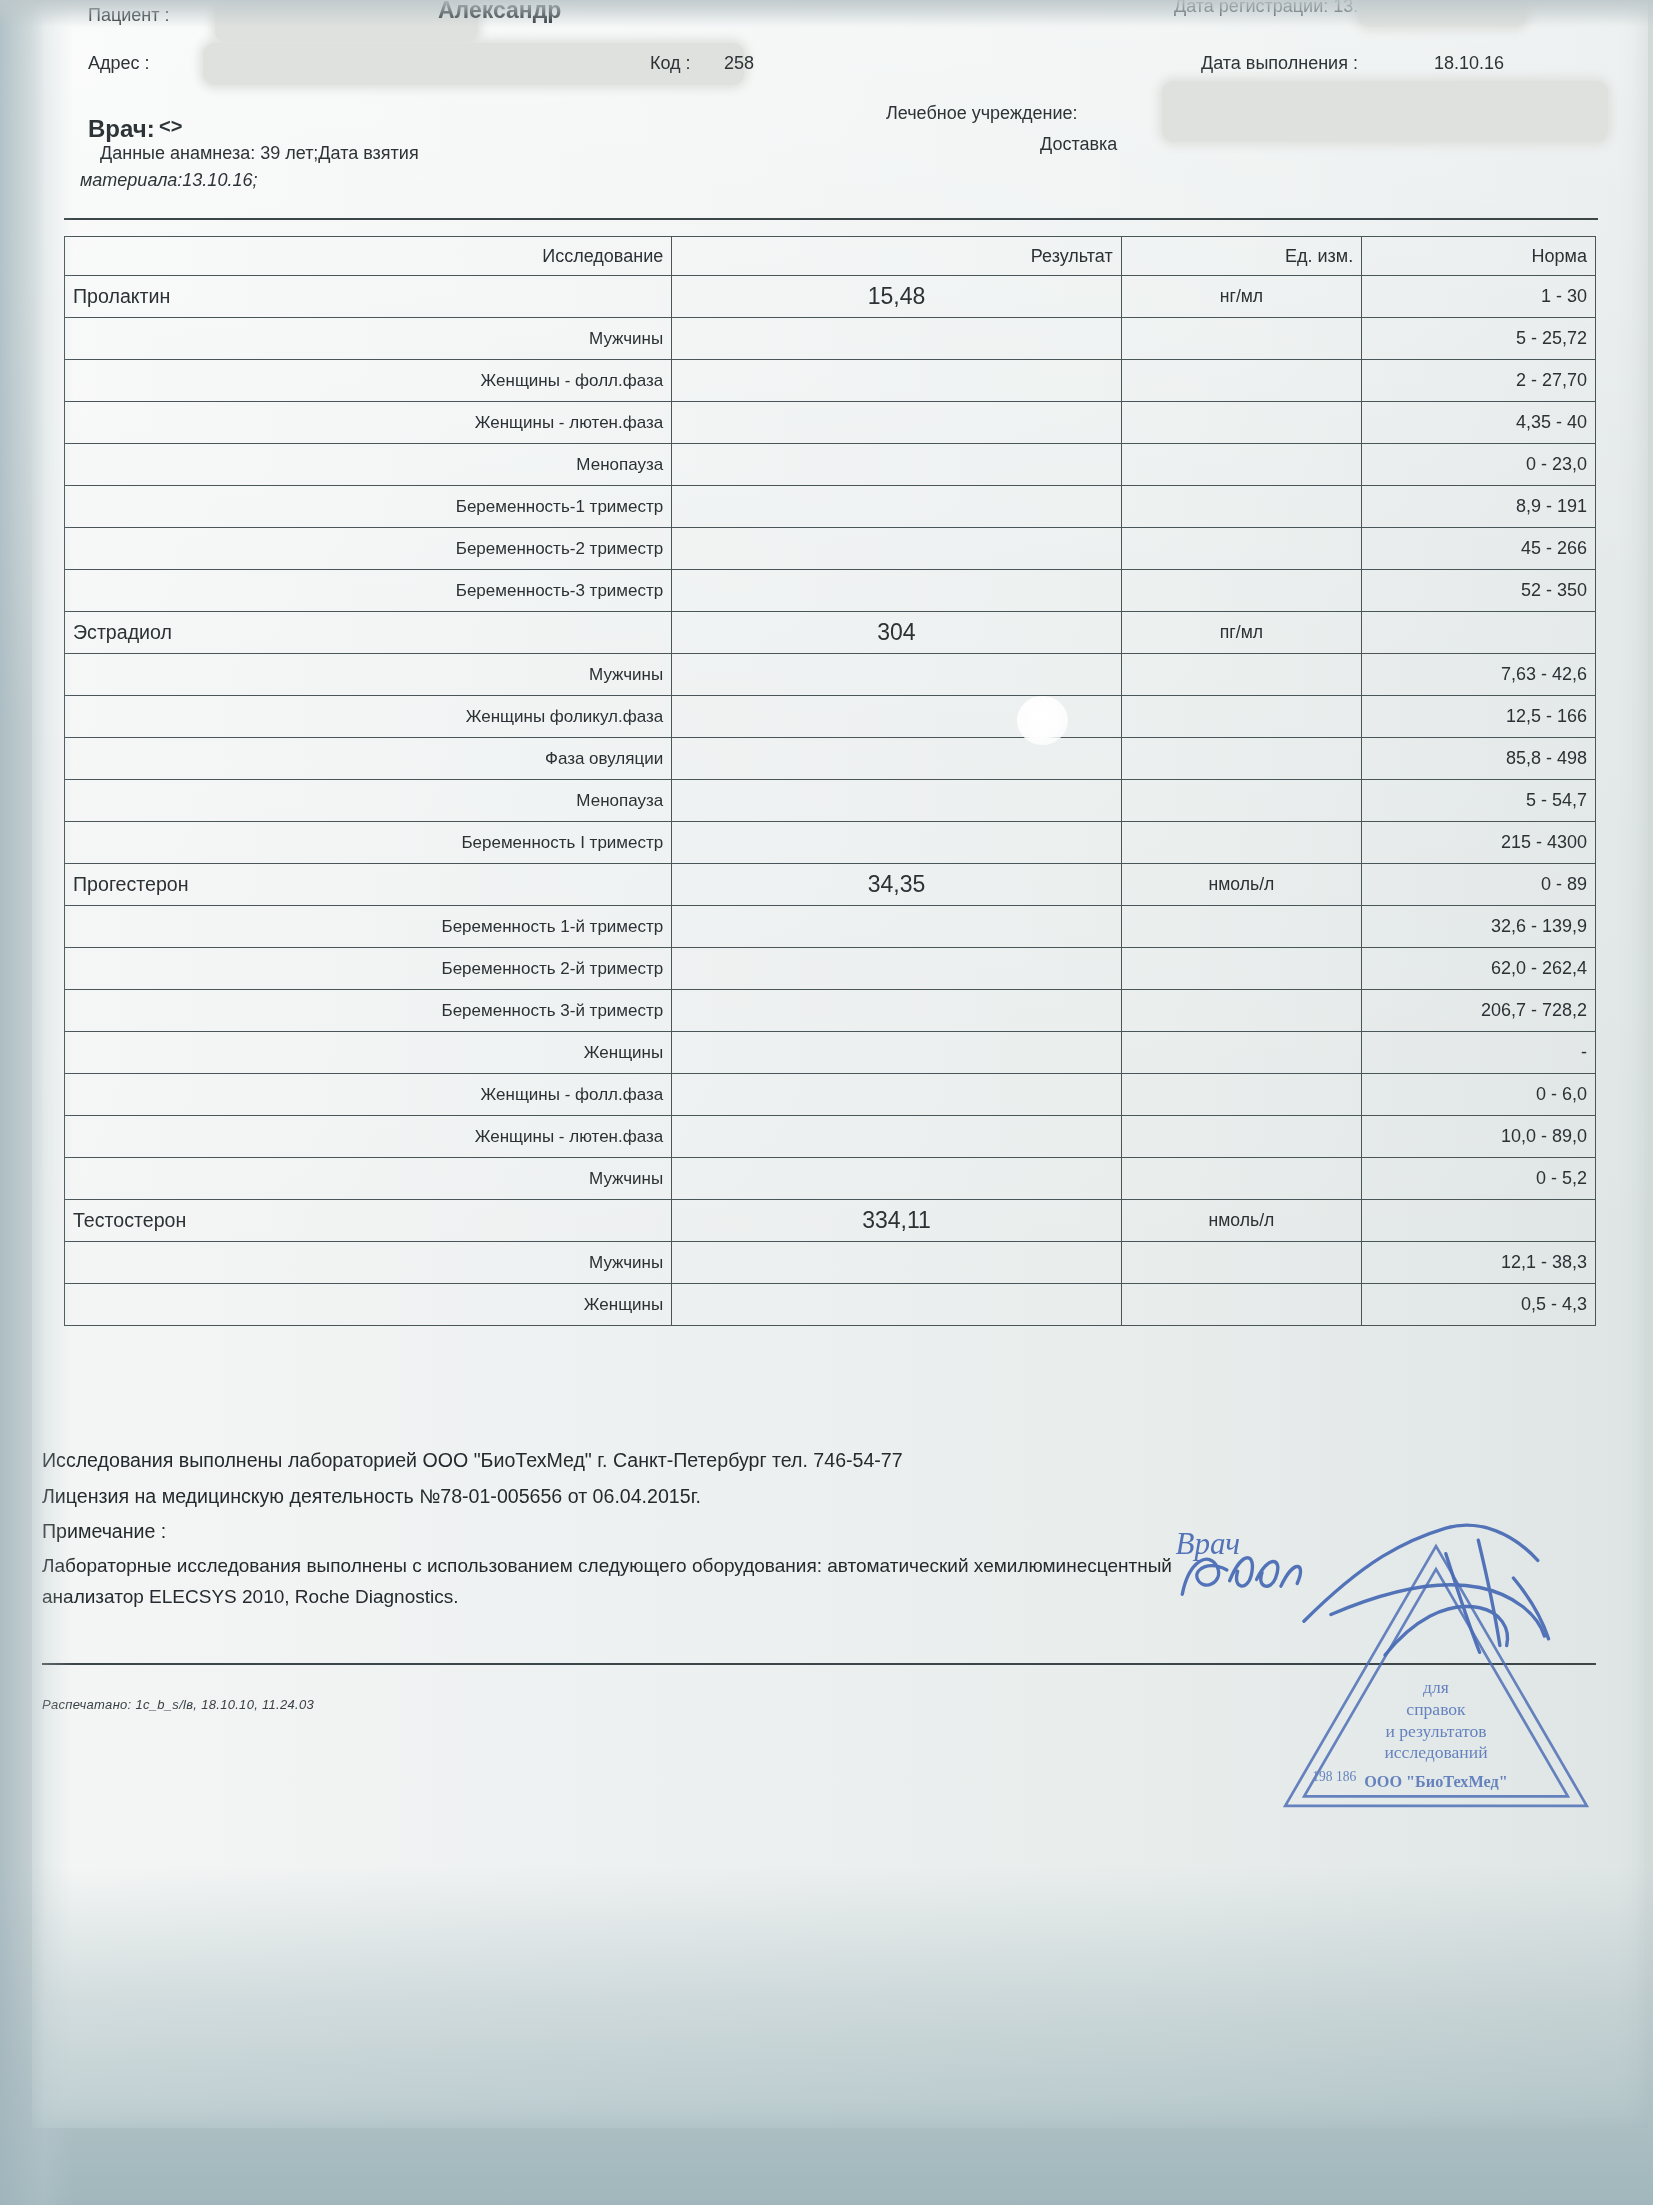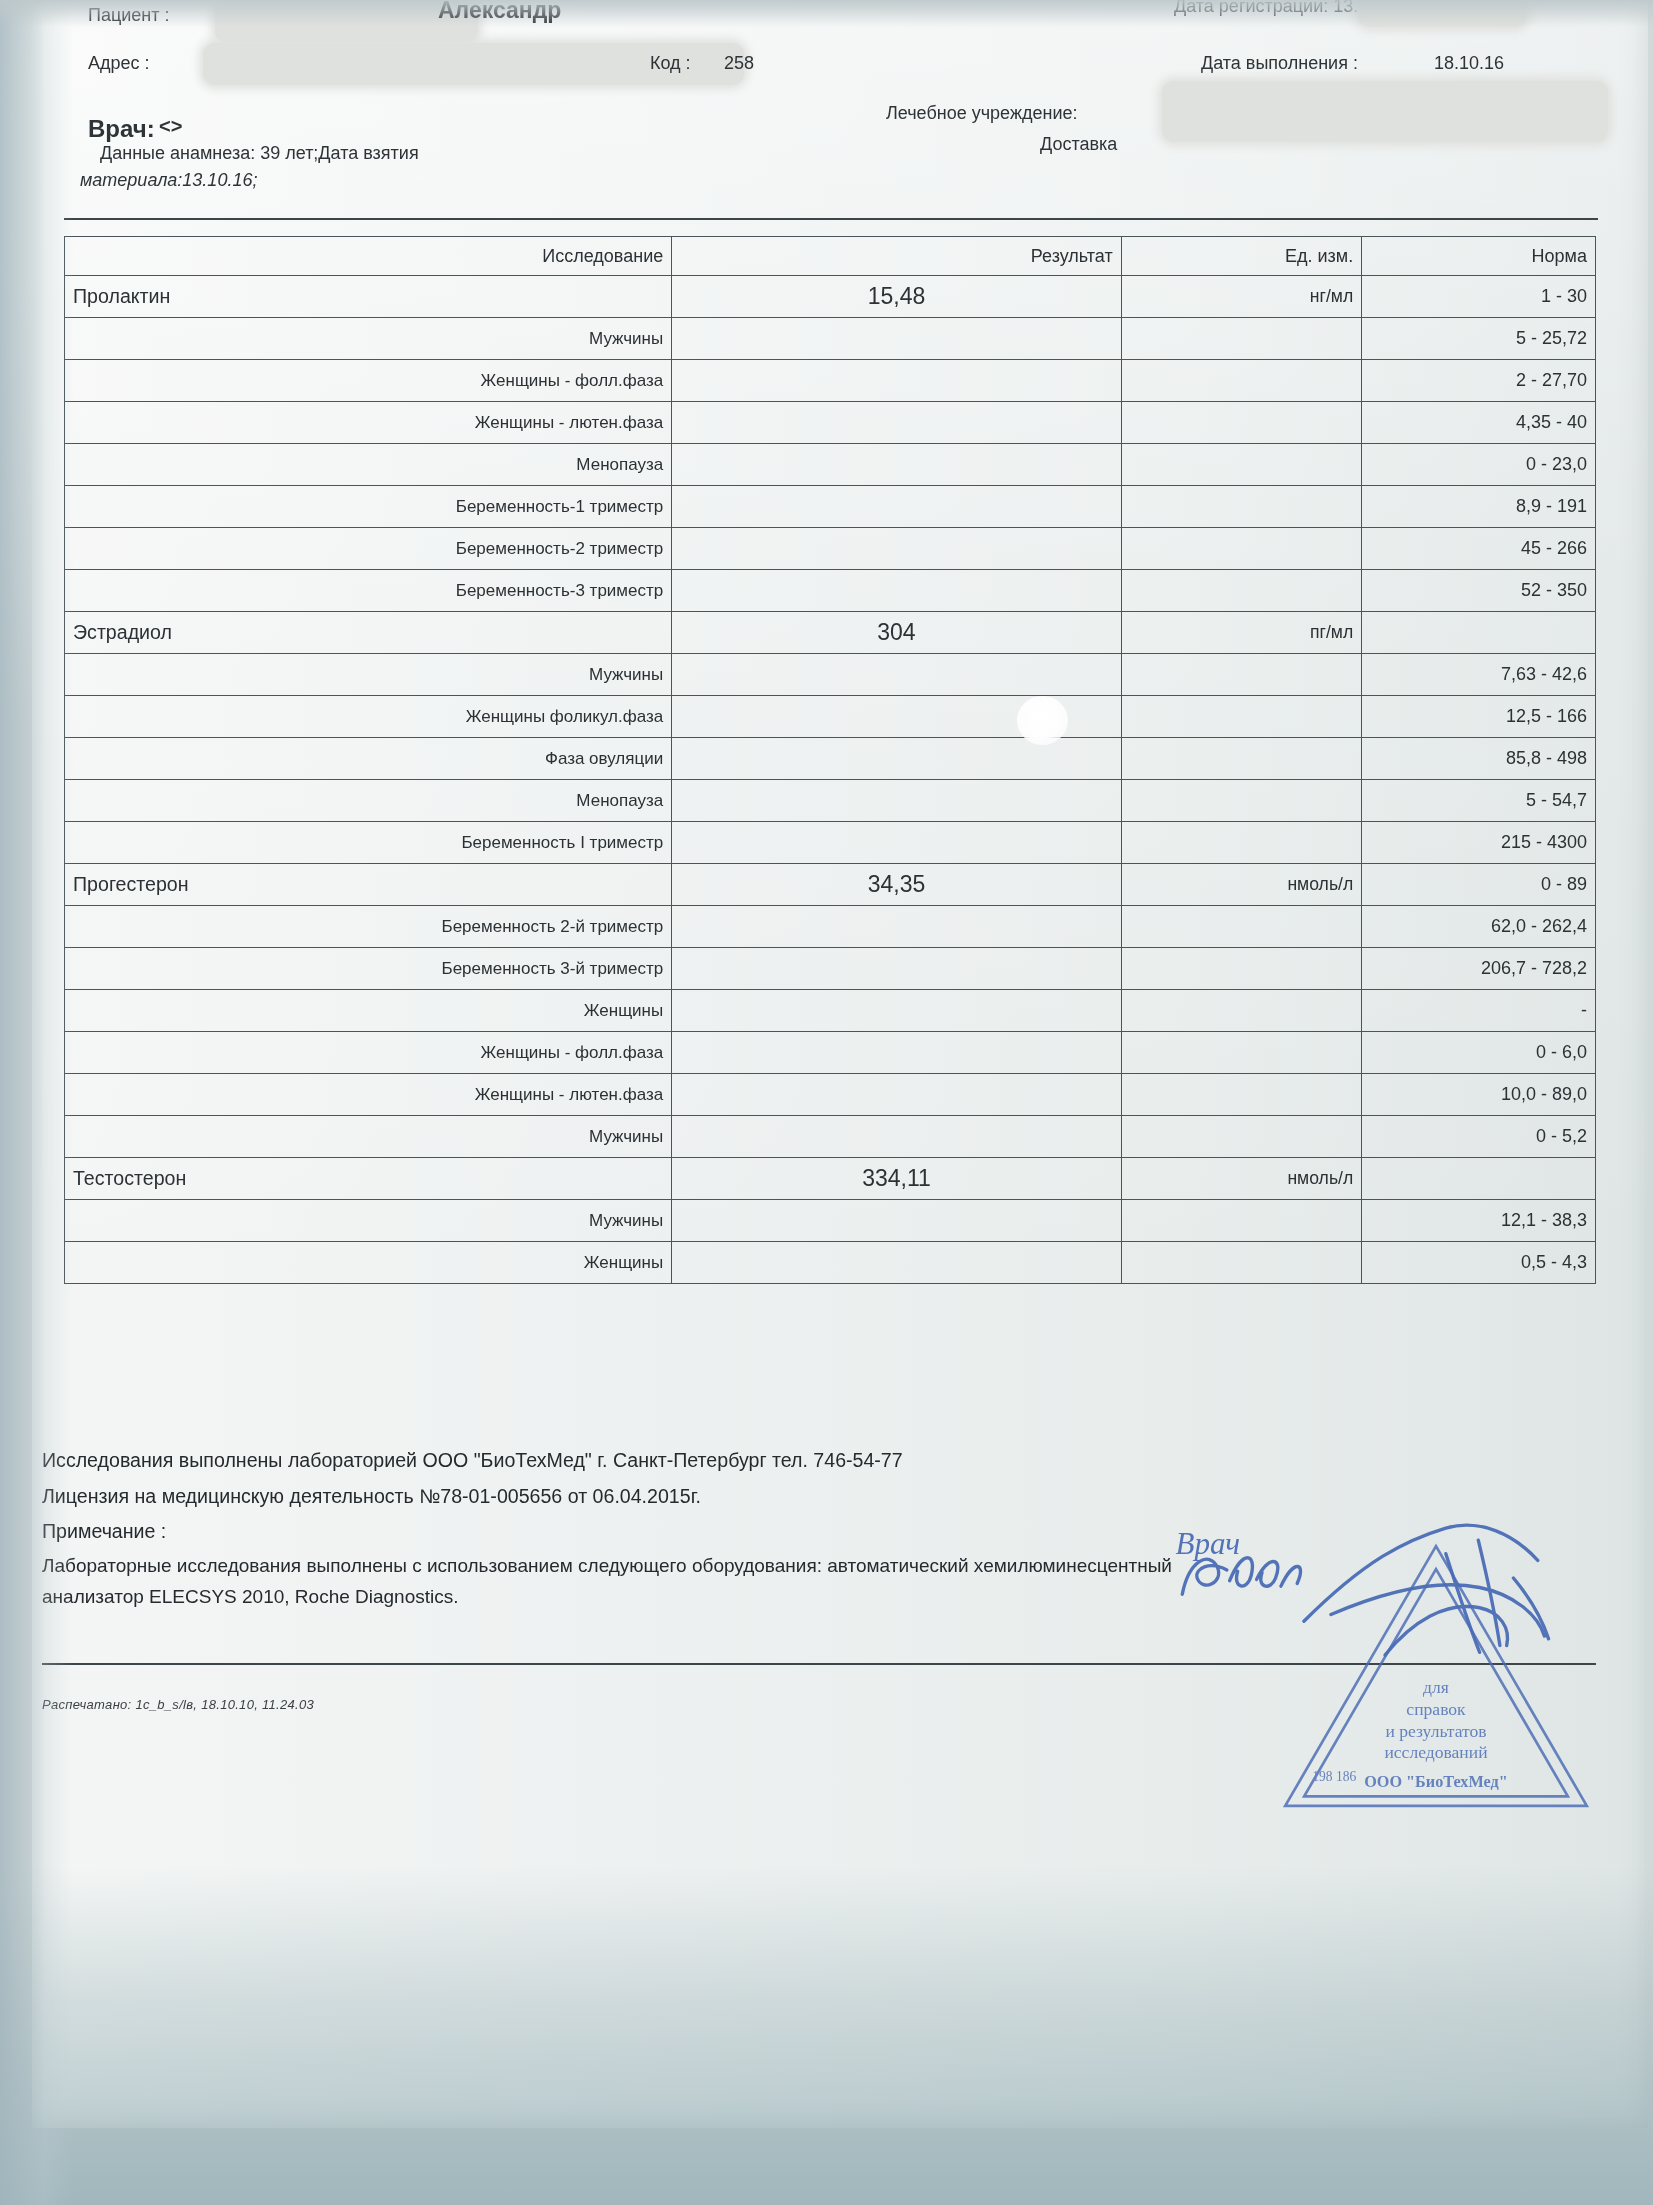--- a/index.html
+++ b/index.html
@@ -79,21 +79,21 @@
     color: #2b3134;
   }
   .tbl td, .tbl th {
     border: 1.4px solid #4a5558;
     height: 41px;
     padding: 0 8px;
     font-weight: normal;
   }
   .c-name   { width: 608px; }
   .c-result { width: 446px; text-align: center; }
-  .c-unit   { width: 230px; text-align: right; }
+  .c-unit   { width: 230px; text-align: center; }
   .c-norm   { width: 223px; text-align: right; }
 
   .hdr-row td { text-align: right; font-size: 18px; height: 38px; }
   .name-main  { text-align: left; font-size: 19.6px; }
   .name-sub   { text-align: right; font-size: 17px; padding-right: 15px; }
   .res-main   { font-size: 23px; }
   .norm-cell  { font-size: 18px; }
 
   
   .tbl tr:nth-child(odd) td.c-name { box-shadow: inset 0 0 0 0 rgba(0,0,0,0); }
@@ -281,20 +281,26 @@
           <td class="c-name name-sub">Беременность I триместр</td>
           <td class="c-result"></td>
           <td class="c-unit"></td>
           <td class="c-norm norm-cell">215 - 4300</td>
         </tr>
         <tr>
           <td class="c-name name-main">Прогестерон</td>
           <td class="c-result res-main">34,35</td>
           <td class="c-unit">нмоль/л</td>
           <td class="c-norm norm-cell">0 -  89</td>
+        </tr>
+        <tr>
+          <td class="c-name name-sub">Беременность 1-й триместр</td>
+          <td class="c-result"></td>
+          <td class="c-unit"></td>
+          <td class="c-norm norm-cell">32,6 - 139,9</td>
         </tr>
         <tr>
           <td class="c-name name-sub">Беременность 2-й триместр</td>
           <td class="c-result"></td>
           <td class="c-unit"></td>
           <td class="c-norm norm-cell">62,0 - 262,4</td>
         </tr>
         <tr>
           <td class="c-name name-sub">Беременность 3-й триместр</td>
           <td class="c-result"></td>

